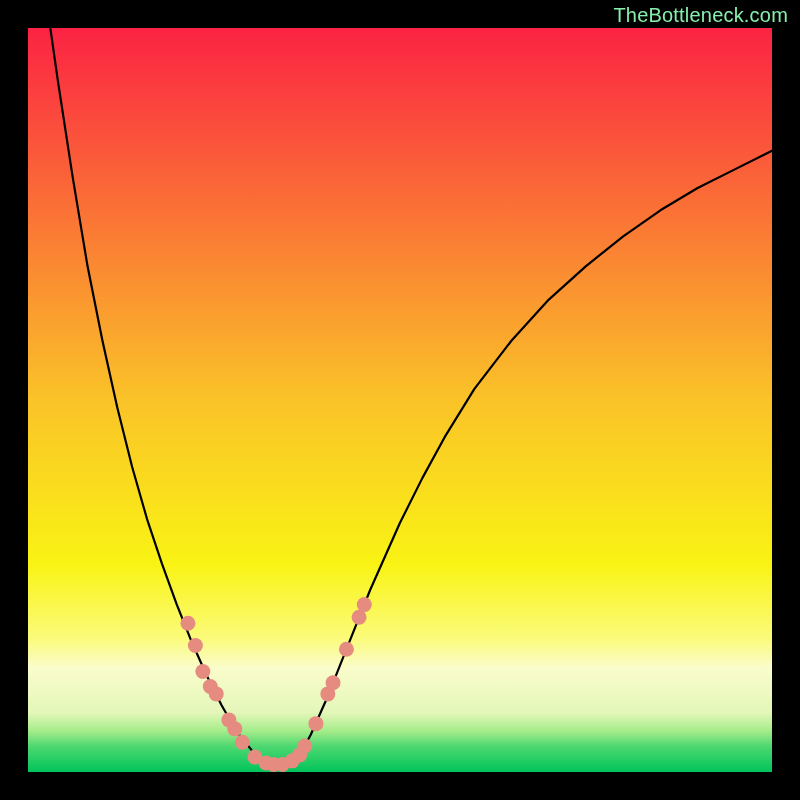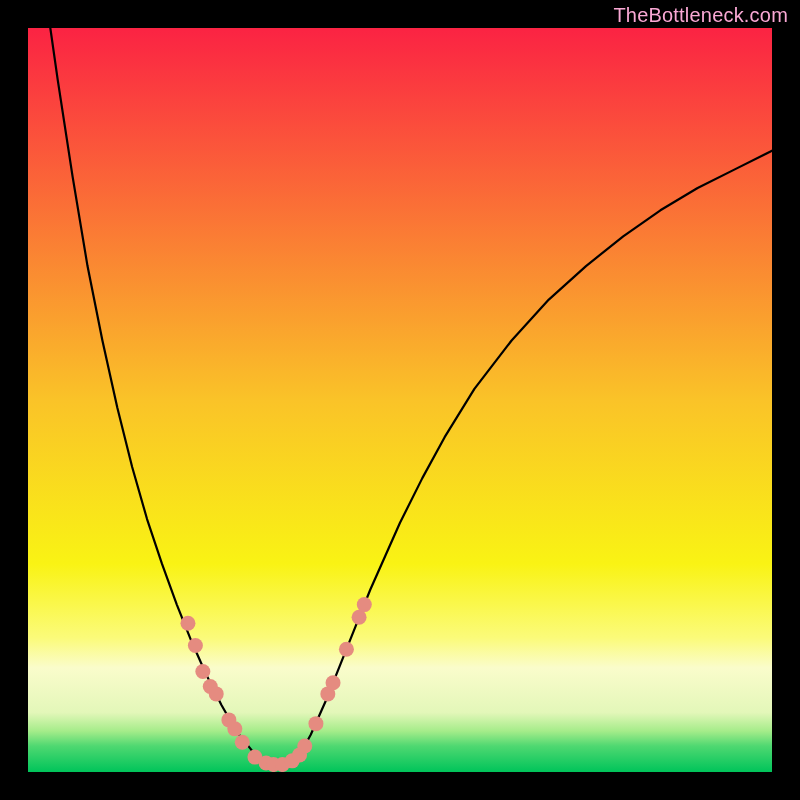--- a/index.html
+++ b/index.html
@@ -25,21 +25,21 @@
     width: 744px;
     height: 744px;
   }
   .watermark {
     position: absolute;
     top: 4px;
     right: 12px;
     font-family: Arial, Helvetica, sans-serif;
     font-size: 20px;
     font-weight: 500;
-    color: #f9a8d4;
+    color: #86efac;
     letter-spacing: 0.2px;
   }
 </style>
 </head>
 <body>
 
 <div class="frame">
   <svg class="plot" viewBox="0 0 744 744" preserveAspectRatio="none">
     <defs>
       <linearGradient id="bg-grad" x1="0" y1="0" x2="0" y2="1">

